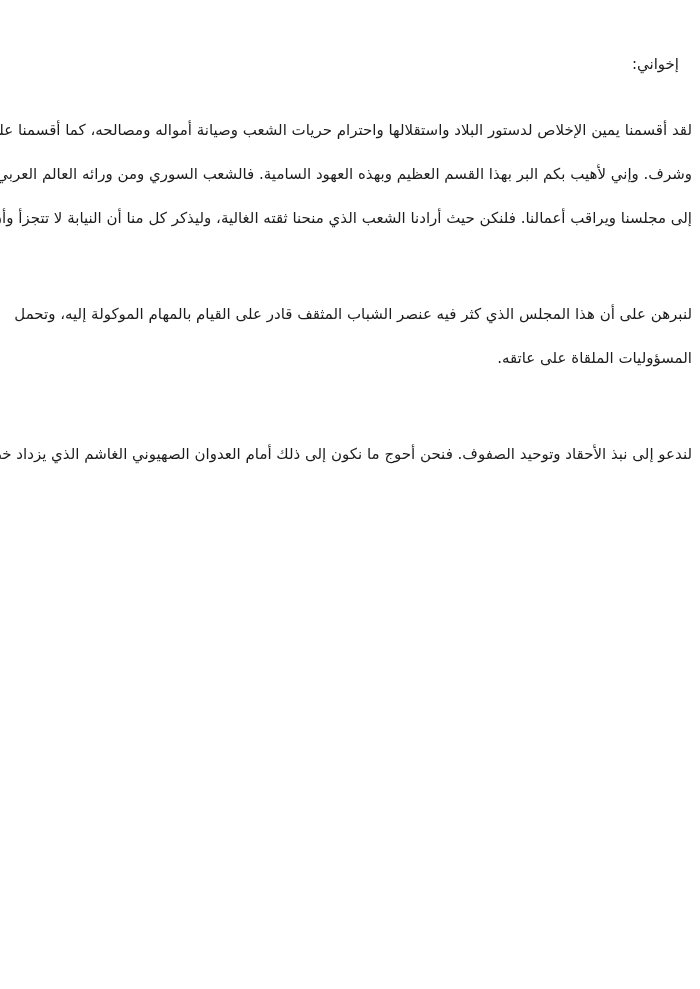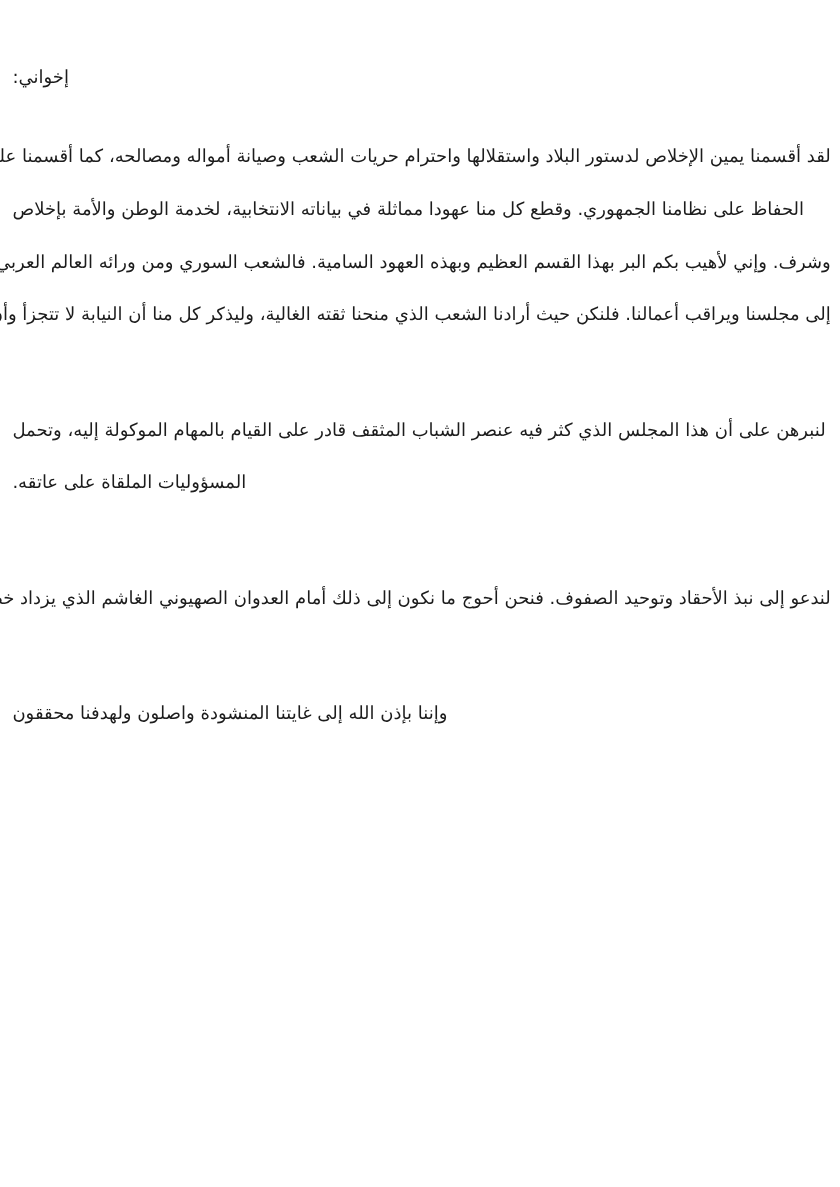--- a/index.html
+++ b/index.html
@@ -15,21 +15,21 @@
     box-sizing: border-box;
     padding: 42px 8px 0 10px;
     overflow: hidden;
     direction: rtl;
     font-family: "DejaVu Sans", sans-serif;
     font-size: 15px;
     line-height: 44px;
     color: #1c1c1c;
   }
   .line {
-    text-align: left;
+    text-align: right;
     white-space: nowrap;
     height: 44px;
   }
   .greeting {
     margin-bottom: 22px;
     padding-left: 0;
     padding-right: 13px;
   }
   .paragraph {
     margin-bottom: 52px;
@@ -37,31 +37,27 @@
 </style>
 </head>
 <body>
 
 <div class="page">
 
   <div class="line greeting">إخواني:</div>
 
   <div class="paragraph">
     <div class="line">لقد أقسمنا يمين الإخلاص لدستور البلاد واستقلالها واحترام حريات الشعب وصيانة أمواله ومصالحه، كما أقسمنا على</div>
-    <div class="line">الحفاظ على نظامنا الجمهوري. وقطع كل منا عهودا مماثلة في بياناته الانتخابية، لخدمة الوطن والأمة بإخلاص</div>
     <div class="line">وشرف. وإني لأهيب بكم البر بهذا القسم العظيم وبهذه العهود السامية. فالشعب السوري ومن ورائه العالم العربي يتطلع</div>
     <div class="line">إلى مجلسنا ويراقب أعمالنا. فلنكن حيث أرادنا الشعب الذي منحنا ثقته الغالية، وليذكر كل منا أن النيابة لا تتجزأ وأن</div>
   </div>
 
   <div class="paragraph">
     <div class="line">لنبرهن على أن هذا المجلس الذي كثر فيه عنصر الشباب المثقف قادر على القيام بالمهام الموكولة إليه، وتحمل</div>
     <div class="line">المسؤوليات الملقاة على عاتقه.</div>
   </div>
 
   <div class="paragraph">
     <div class="line">لندعو إلى نبذ الأحقاد وتوحيد الصفوف. فنحن أحوج ما نكون إلى ذلك أمام العدوان الصهيوني الغاشم الذي يزداد خطره</div>
   </div>
 
-  <div class="paragraph">
-    <div class="line">وإننا بإذن الله إلى غايتنا المنشودة واصلون ولهدفنا محققون</div>
-  </div>
 
 </div>
 
 </body></html>

